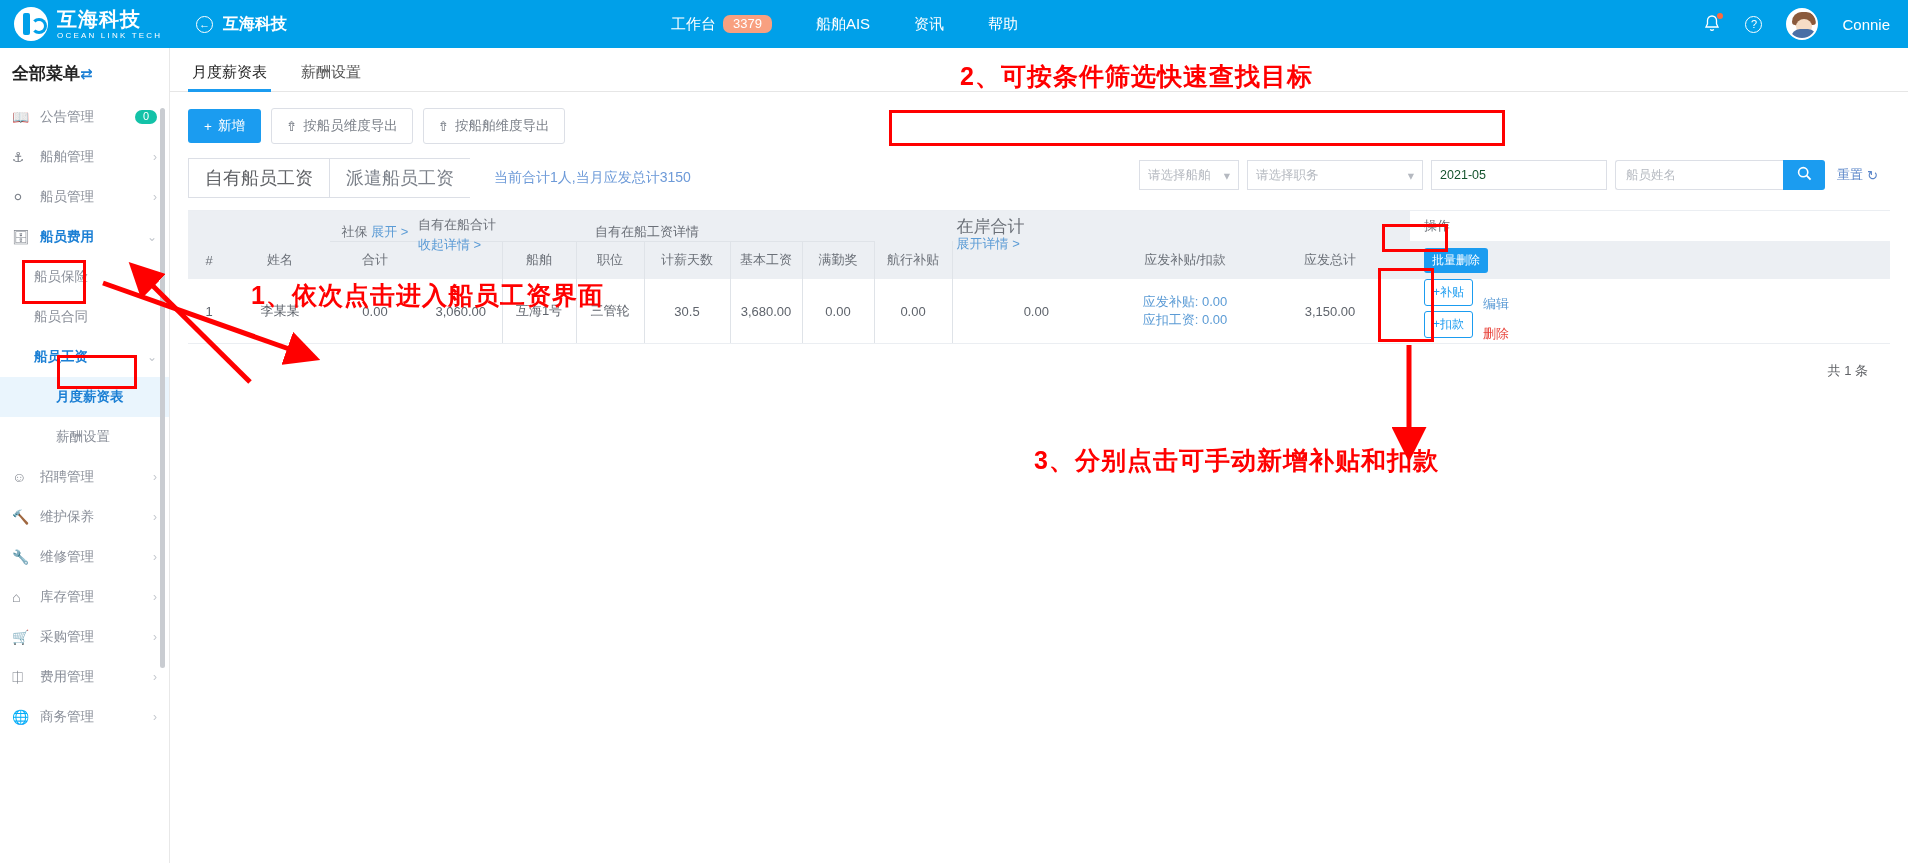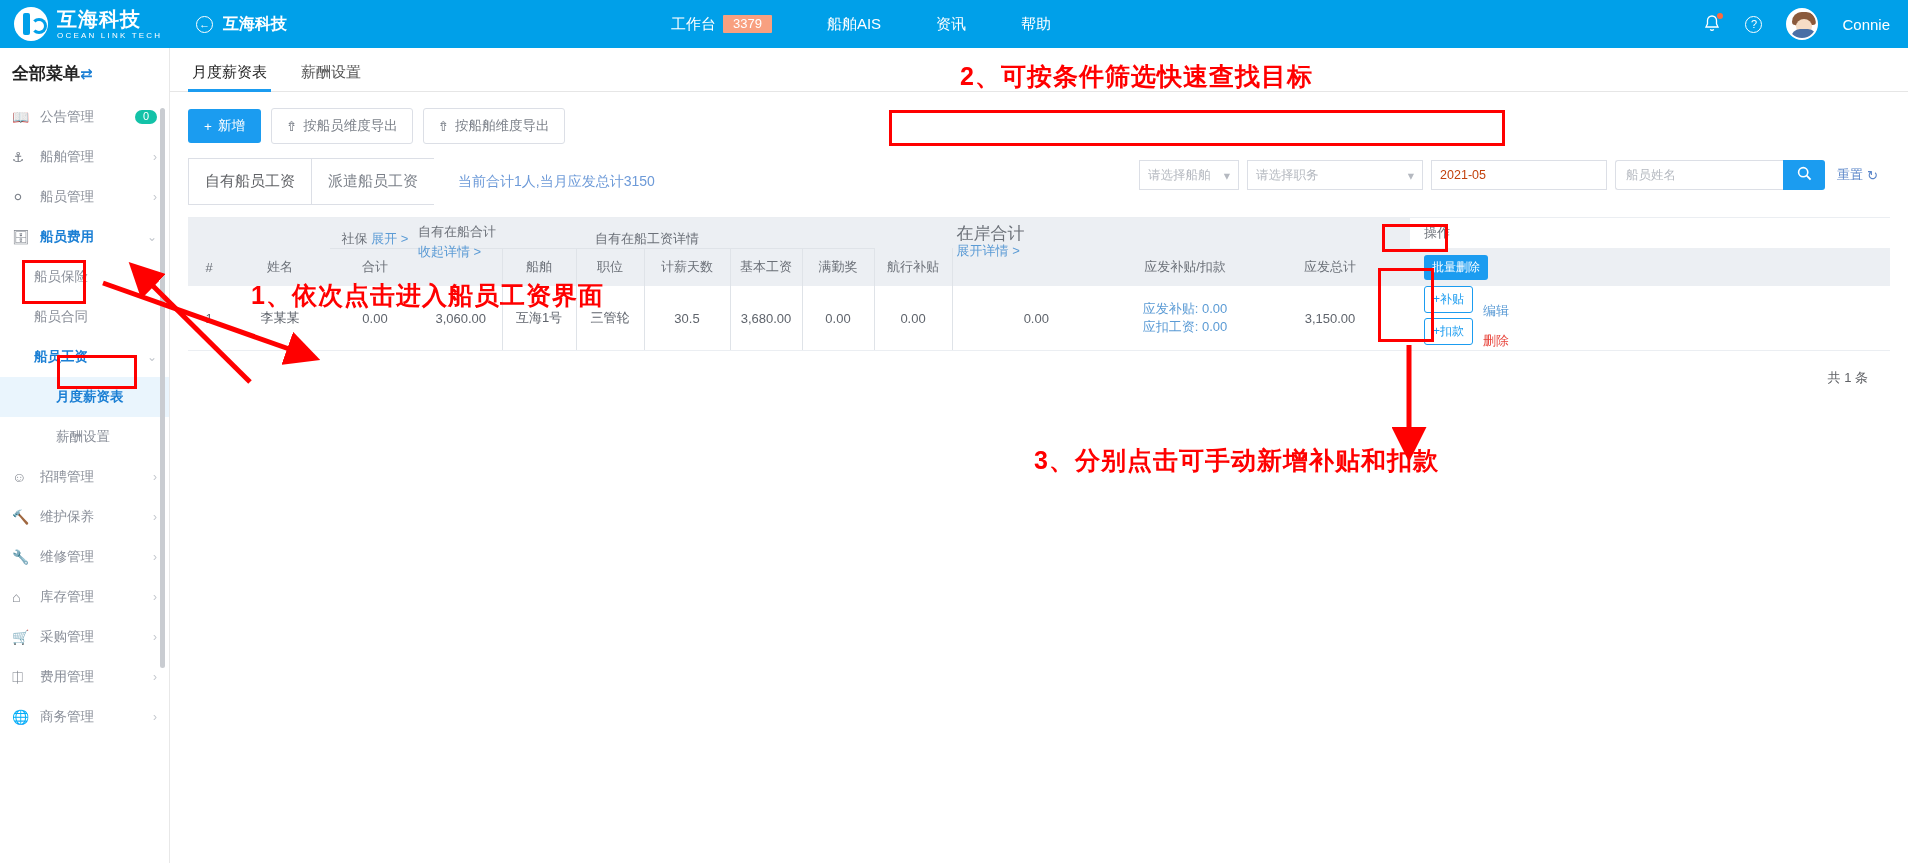--- a/index.html
+++ b/index.html
@@ -39,24 +39,24 @@
   .brand-en { font-size: 8px; letter-spacing: 2.2px; margin-top: 3px; }
 
   .back-group { display:flex; align-items:center; gap:10px; margin-left: 6px;}
   .circle-icon {
     width: 17px; height: 17px; border-radius: 50%;
     border: 1.4px solid #fff; display:flex; align-items:center;
     justify-content:center; font-size: 11px; line-height:1;
   }
   .back-title { font-size: 16px; font-weight: bold; }
 
-  .topnav { display:flex; align-items:center; gap: 55px; margin-left: 384px; }
+  .topnav { display:flex; align-items:center; gap: 44px; margin-left: 384px; }
   .topnav-item { font-size: 15px; display:flex; align-items:center; gap:7px; cursor:pointer; }
   .badge-pill {
-    background: #f8a080; color: #fff; border-radius: 1px;
+    background: #f8a080; color: #fff; border-radius: 7px;
     font-size: 13px; padding: 2px 10px 3px; line-height: 1;
   }
   .topright { position:absolute; right: 18px; display:flex; align-items:center; gap: 24px;}
   .bell { position: relative; width: 18px; height: 20px; }
   .bell-dot { position:absolute; right:-2px; top:-1px; width:6px;height:6px;border-radius:50%;background:#ff6a3d;}
   .avatar {
     width: 32px; height: 32px; border-radius: 50%;
     background: radial-gradient(circle at 50% 38%, #f3d4bb 0 38%, #fff 39%);
     border: 2px solid #fff; overflow: hidden; position: relative;
   }
@@ -129,37 +129,37 @@
   
   .filterbar {
     position:absolute; right: 30px; top: 112px; display:flex; align-items:center; gap: 0;
   }
   .fsel {
     height: 30px; border:1px solid #dcdfe6; background:#fff; display:flex; align-items:center;
     padding: 0 8px; font-size: 12.5px; color:#b5b9c0; gap: 6px; border-radius:0;
   }
   .fsel.ship { width: 100px; justify-content:space-between; }
   .fsel.duty { width: 176px; justify-content:space-between; margin-left: 8px; }
-  .fsel.date { width: 176px; margin-left: 8px; color:#c2410c; }
+  .fsel.date { width: 176px; margin-left: 8px; color:#14532d; }
   .fsearch {
     height:30px; width: 168px; border:1px solid #dcdfe6; border-right:none;
     background:#fff; display:flex; align-items:center; padding:0 10px;
     font-size:12.5px; color:#b5b9c0; margin-left: 8px; border-radius:3px 0 0 3px;
   }
   .fsearch-btn {
     height:30px; width:42px; background:#1b9cf0; border-radius:0 3px 3px 0;
     display:flex;align-items:center;justify-content:center;color:#fff;cursor:pointer;
   }
   .freset { margin-left: 12px; font-size: 13px; color:#5b86c9; display:flex; align-items:center; gap:4px; cursor:pointer;}
 
   
   .subtabs { padding: 14px 18px 0 18px; display:flex; align-items:center; }
   .subtab {
-    border:1px solid #dcdfe6; border-right:none; font-size:15px; color:#7b8089;
-    padding: 13px 16px; cursor:pointer; background:#fff;
+    border:1px solid #dcdfe6; border-right:none; font-size:18px; color:#7b8089;
+    padding: 7px 16px; cursor:pointer; background:#fff;
   }
   .subtab:last-of-type { border-right:1px solid #dcdfe6; }
   .subtab.active { color:#606266; background:#fff; }
   .sum-text { margin-left: 24px; font-size: 14px; color:#6d9ad8; cursor:pointer;}
 
   
   .tablewrap { margin: 12px 18px 0 18px; border-top:1px solid #ebeef2; }
   table.grid { width: 100%; border-collapse: collapse; table-layout: fixed; }
   table.grid thead tr.g1 th, table.grid thead tr.g2 th {
     background:#eceff3; color:#6b7078; font-weight: normal; font-size: 13px;

